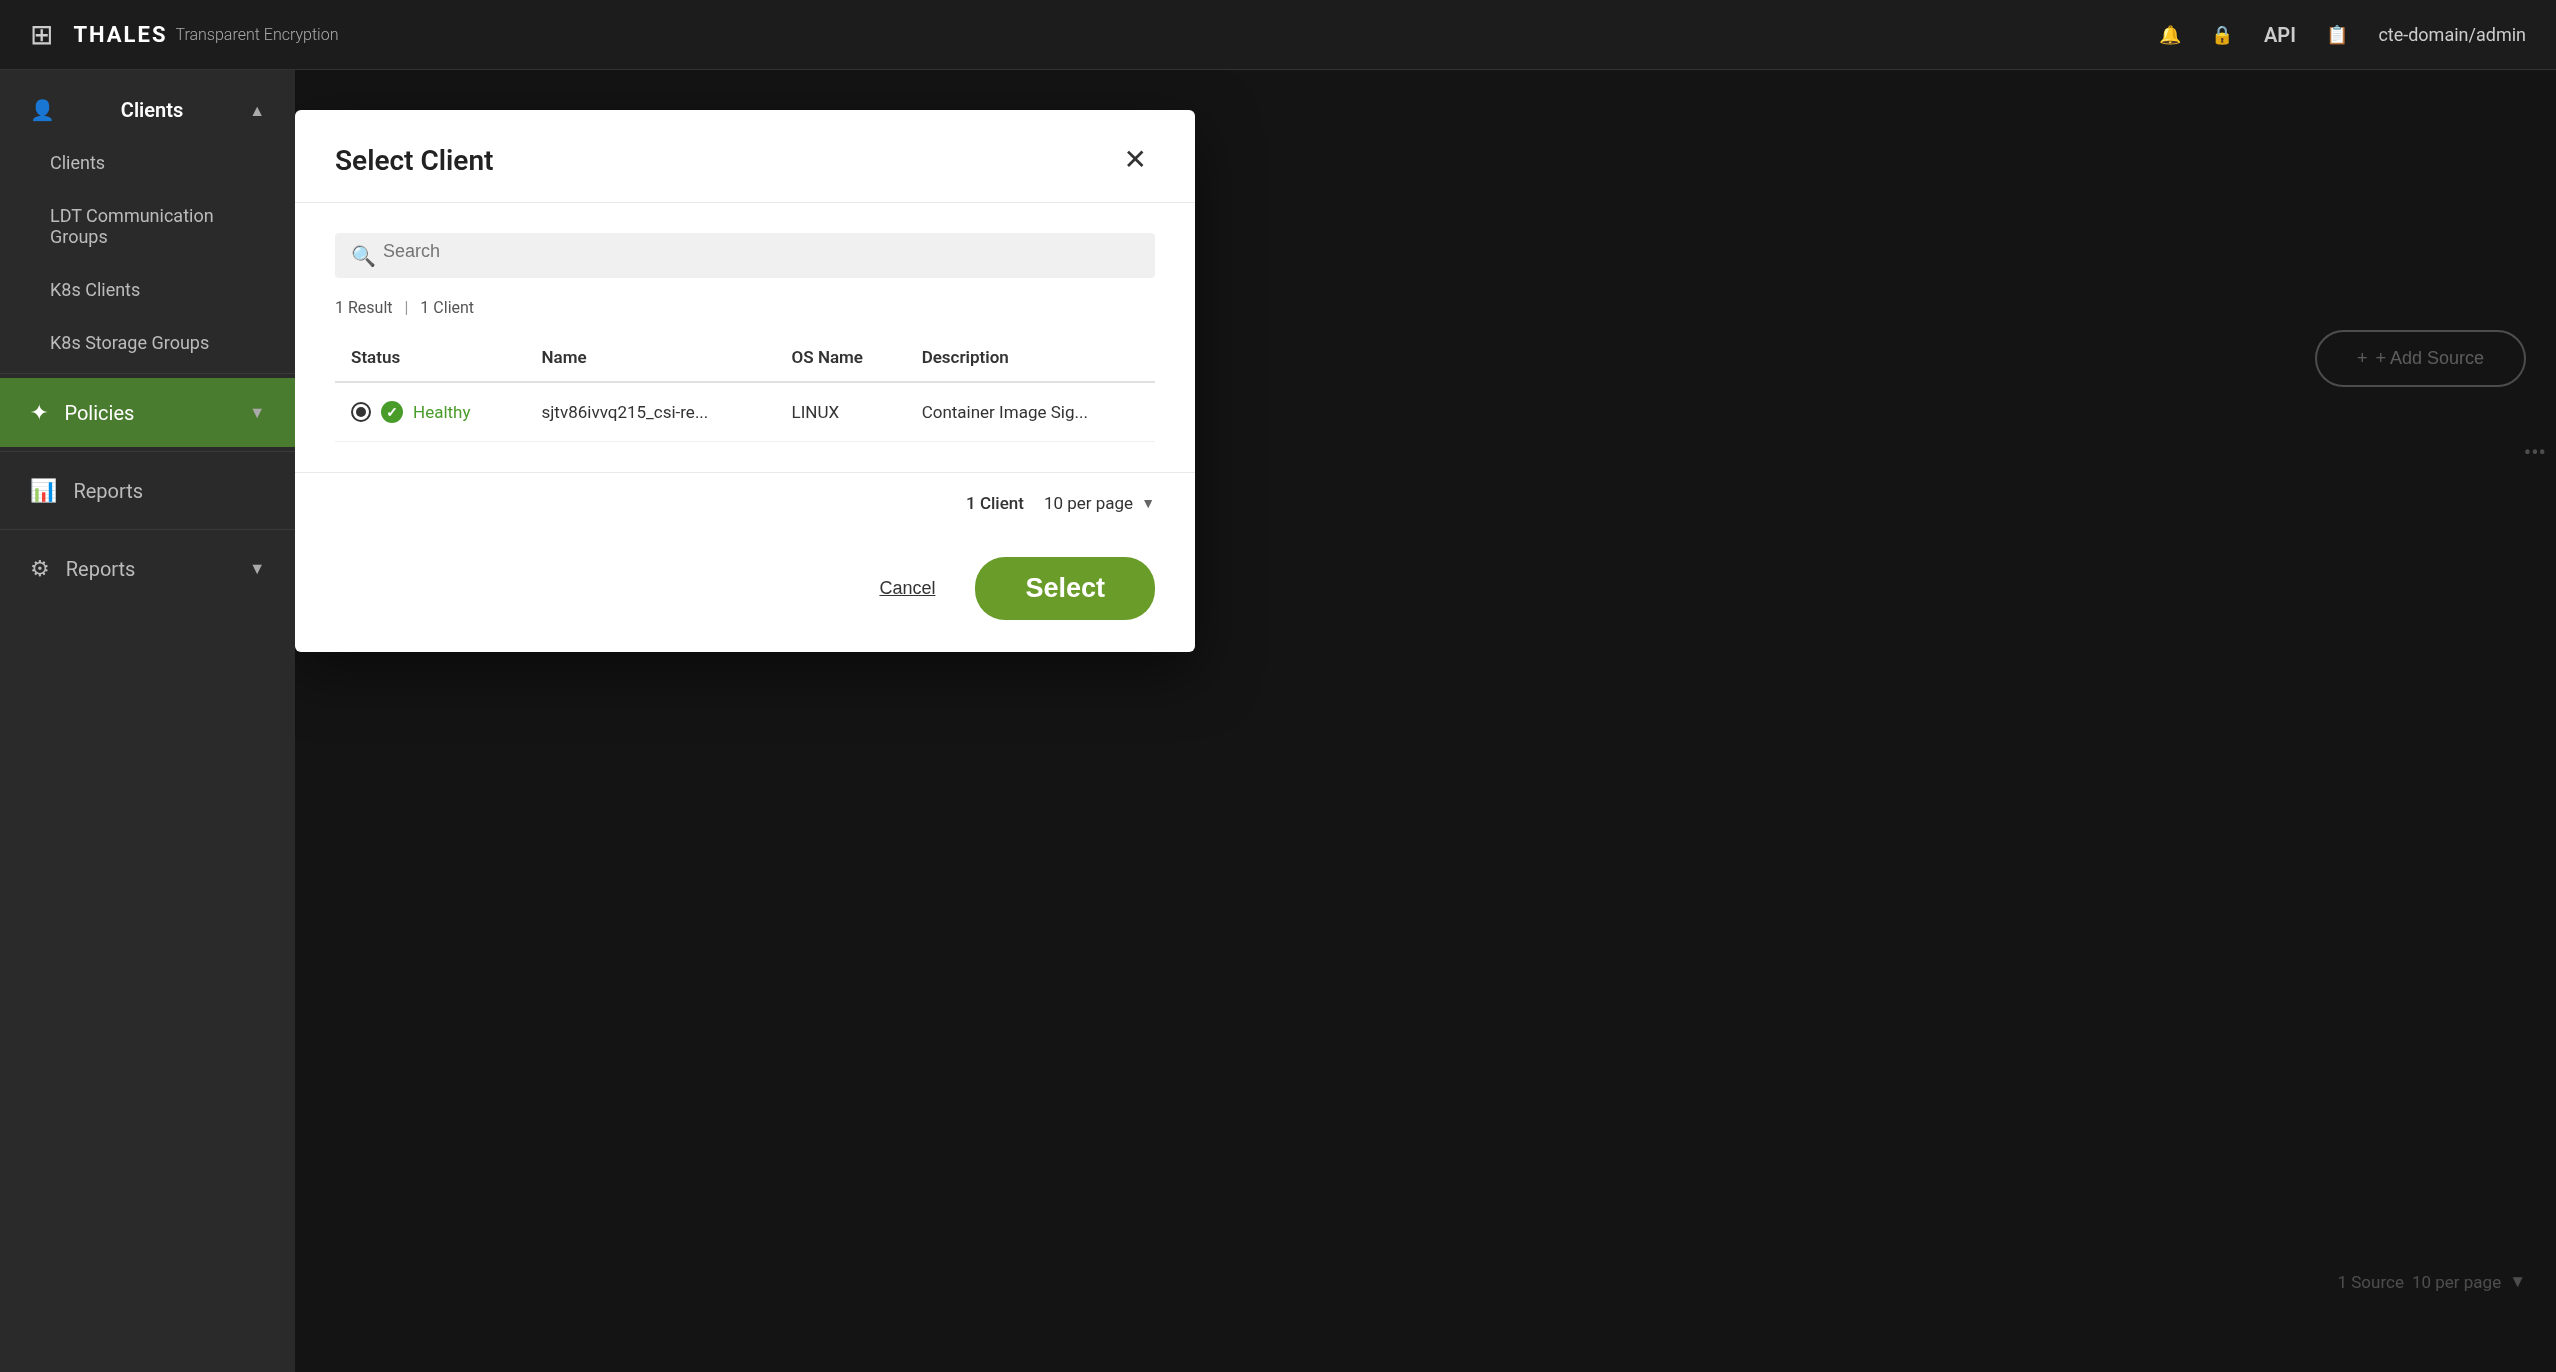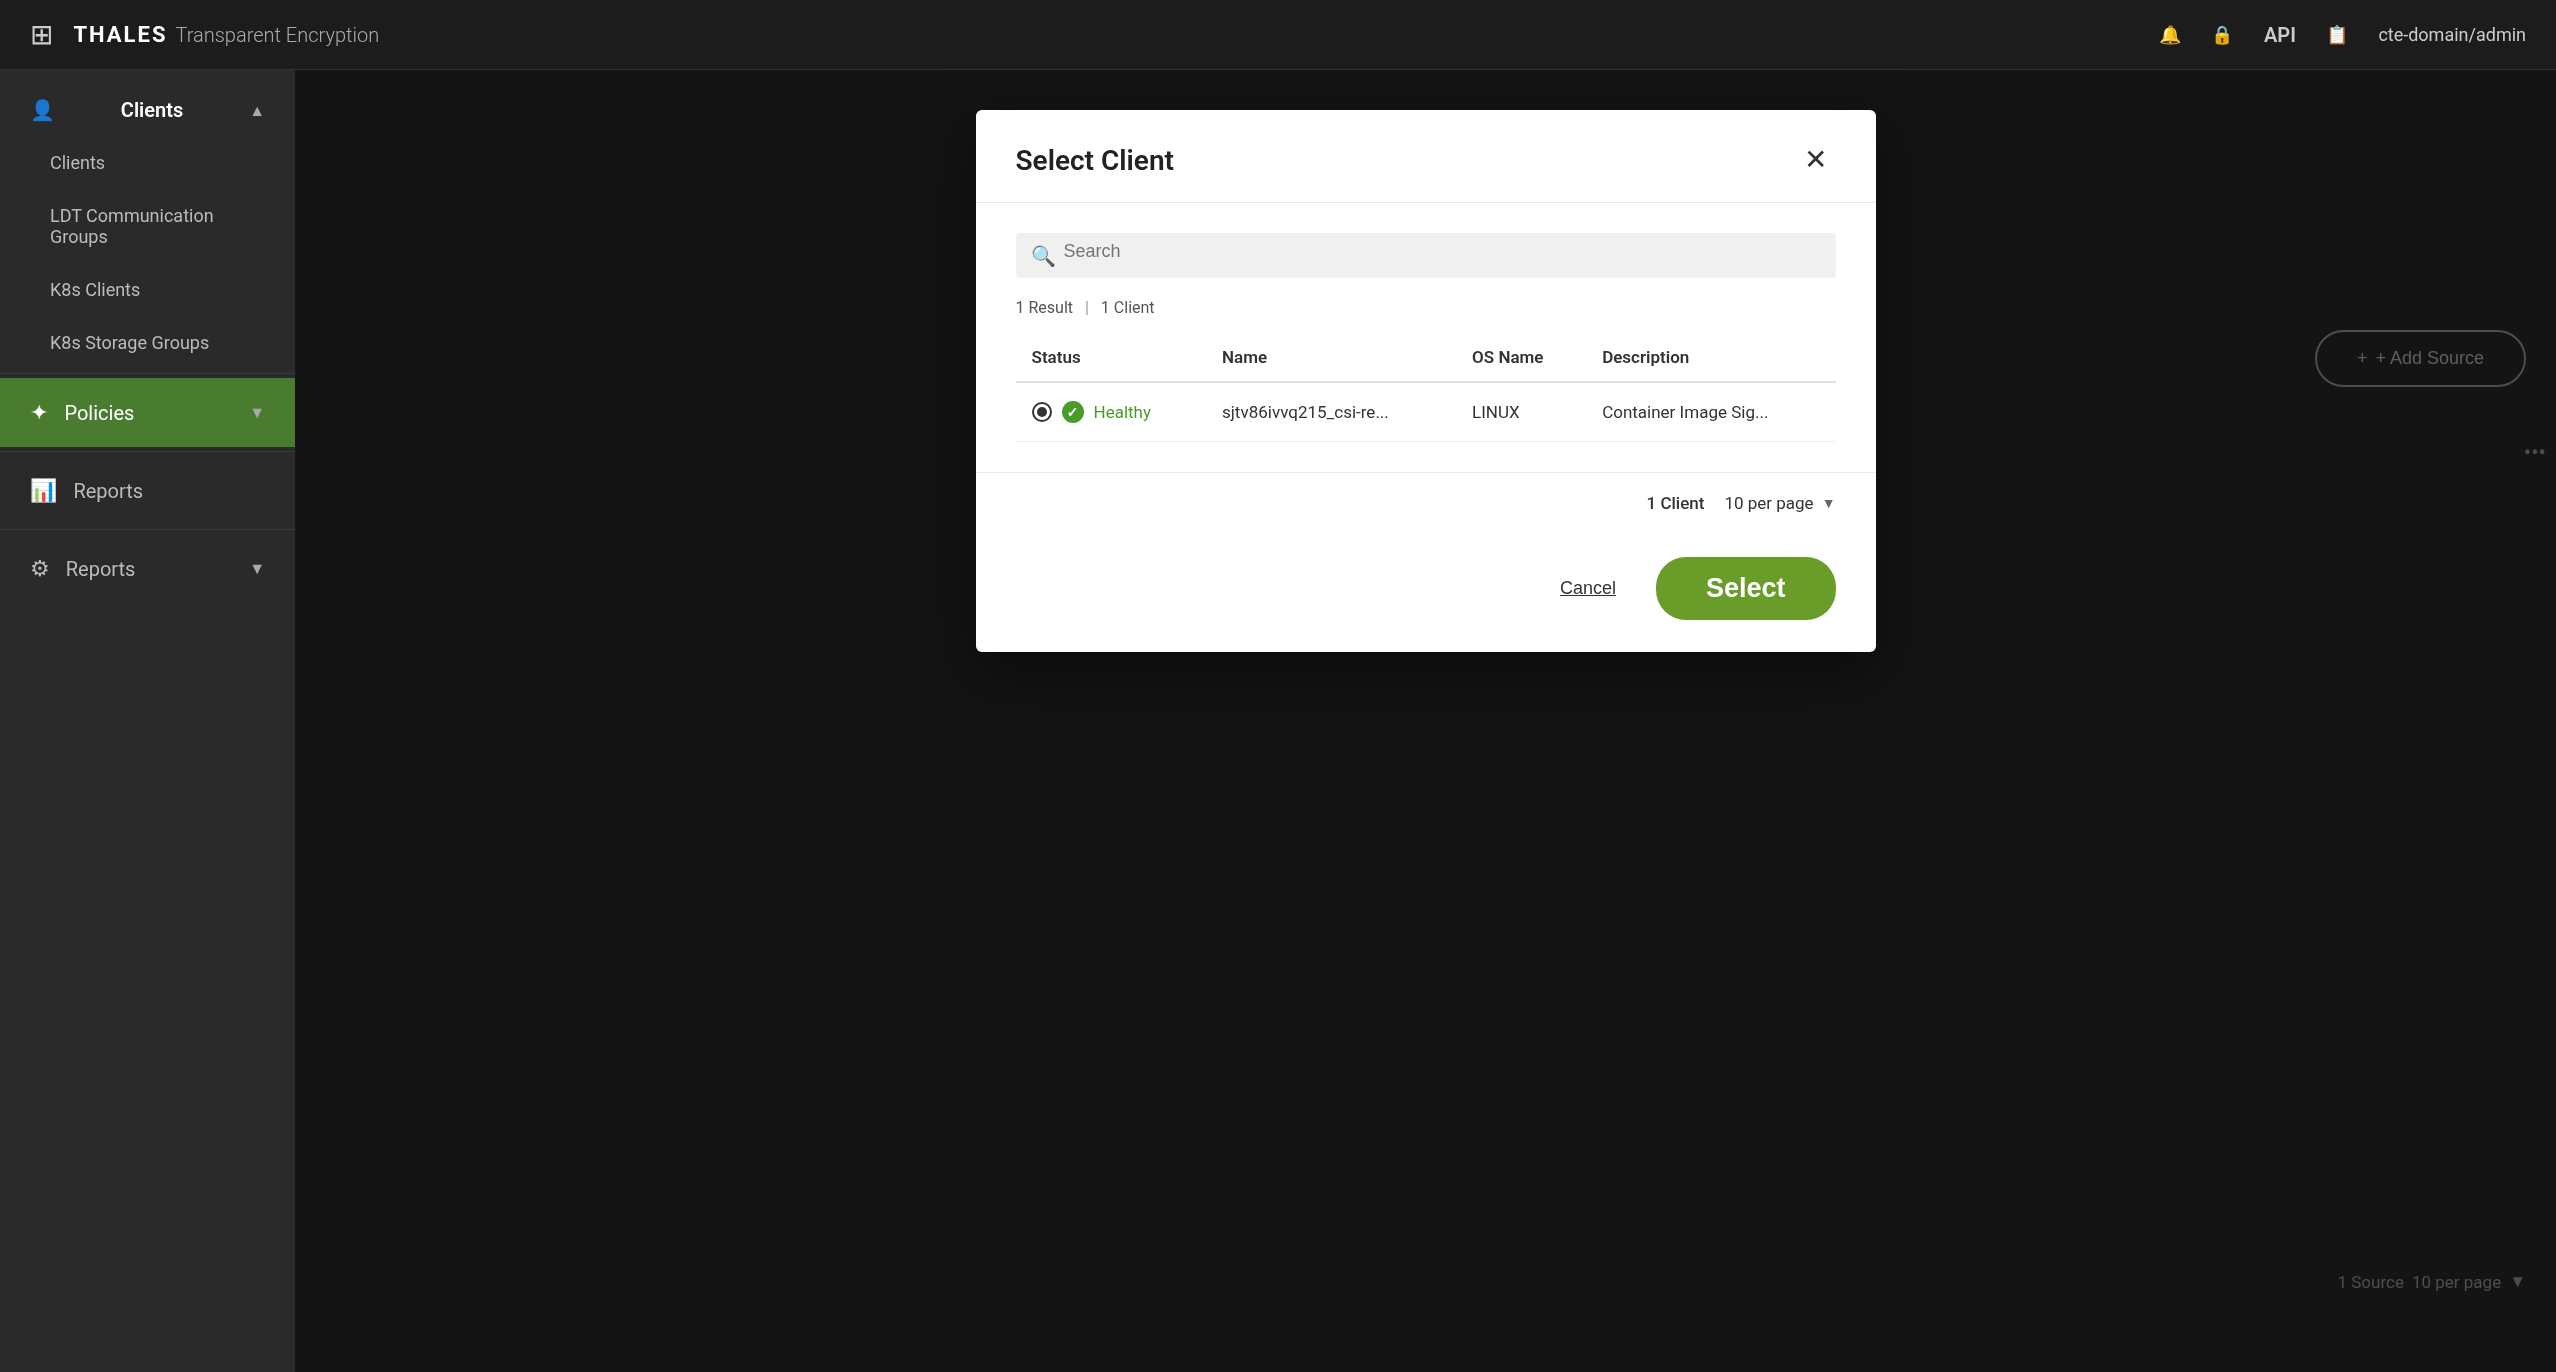--- a/index.html
+++ b/index.html
@@ -32,21 +32,21 @@
     }
     .topnav-logo {
       color: #fff;
       font-size: 22px;
       font-weight: 700;
       letter-spacing: 2px;
       margin-right: 8px;
     }
     .topnav-title {
       color: #aaa;
-      font-size: 20px;
+      font-size: 16px;
       font-weight: 300;
     }
     .topnav-spacer { flex: 1; }
     .topnav-actions {
       display: flex;
       align-items: center;
       gap: 30px;
       color: #ccc;
       font-size: 18px;
     }
@@ -113,21 +113,21 @@
     }
 
     
     .modal-backdrop {
       position: absolute;
       top: 0; left: 0; right: 0; bottom: 0;
       background: rgba(0,0,0,0.55);
       z-index: 10;
       display: flex;
       align-items: flex-start;
-      justify-content: center;
+      justify-content: flex-start;
       padding-top: 40px;
     }
 
     
     .modal {
       background: #fff;
       border-radius: 6px;
       width: 900px;
       max-height: 820px;
       display: flex;

